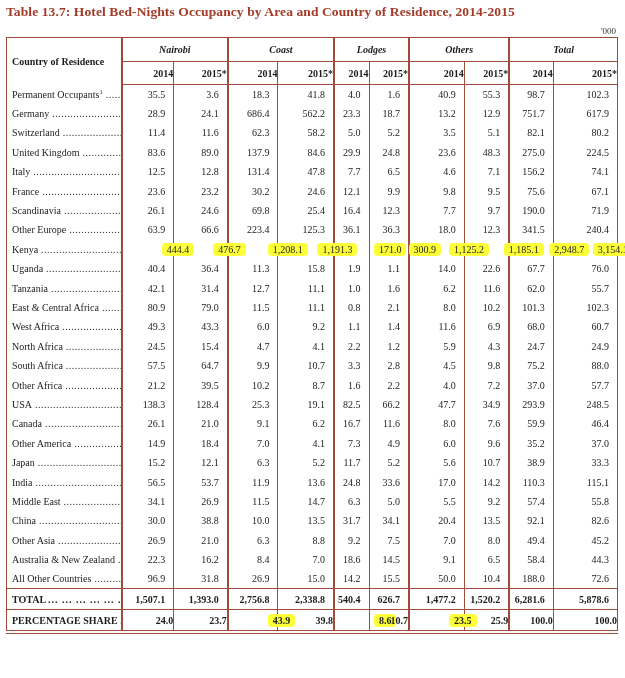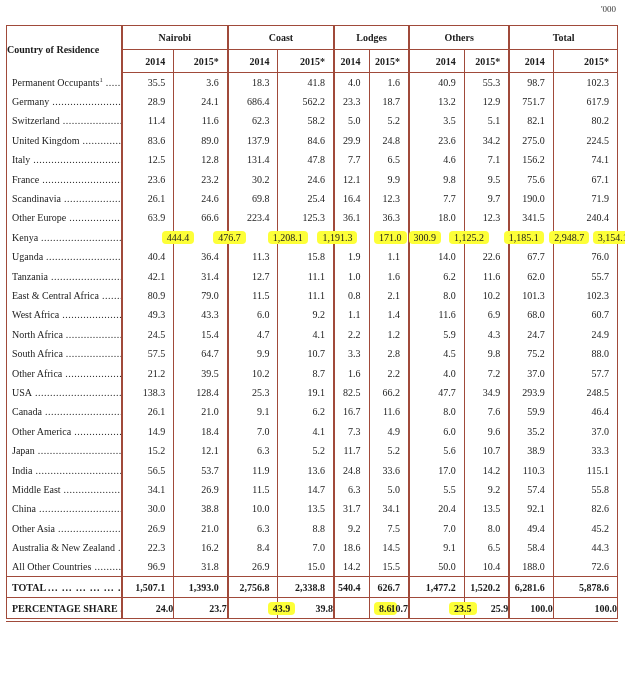--- a/index.html
+++ b/index.html
@@ -15,39 +15,39 @@
     font-family:"Liberation Serif","DejaVu Serif",serif;
     overflow:hidden;
   }
   .page{padding:4px 0 0 6px;width:619px;}
   .title{
     font-size:13.5px;font-weight:bold;color:var(--title);
     margin:0 0 6px 0;letter-spacing:.1px;
   }
   .unit-note{
     width:612px;text-align:right;font-size:9px;color:#3a3a3a;
-    margin-bottom:11px;padding-right:2px;
+    margin-bottom:1px;padding-right:2px;
   }
   table{
     border-collapse:collapse;table-layout:fixed;width:612px;
     border:1.5px solid var(--bc);
   }
   th,td{padding:0;color:var(--ink);}
   thead th{font-size:10px;font-weight:bold;}
   th.corner{
-    text-align:left;font-size:10px;
+    text-align:left;padding-left:5px;font-size:10px;
     border-right:2px solid var(--bc);
   }
   th.grp{
     border-left:2px solid var(--bc);
     border-bottom:1px solid var(--bc);
-    height:24px;text-align:center;
+    height:24px;text-align:center;font-style:italic;
   }
   tr.yr-row th{
-    height:23px;text-align:right;padding-right:8px;
+    height:23px;text-align:right;
     border-bottom:1px solid var(--bc);
     border-left:1px solid var(--bc);
   }
   tr.yr-row th.gs{border-left-width:2px;}
   tbody td{height:19.4px;font-size:10px;vertical-align:middle;}
   td.country{
     padding-left:5px;white-space:nowrap;overflow:hidden;
     border-right:2px solid var(--bc);
   }
   .dots::after{content:" ..........................................................";letter-spacing:.5px;color:#2a2a2a;}
@@ -74,20 +74,21 @@
   .bottom-rule{width:612px;height:1px;background:var(--bc);margin-top:2px;}
   .footnotes{margin-top:8px;font-size:10px;color:#222;}
   .footnote{margin-bottom:6px;}
   .fn-marker{font-size:7px;vertical-align:super;margin-right:3px;}
 </style>
 </head>
 <body>
 
 <div class="page">
 
+  <h1 class="title">Table 13.7: Hotel Bed-Nights Occupancy by Area and Country of Residence, 2014-2015</h1>
 
   <div class="unit-note">'000</div>
 
   <table>
     <colgroup>
       <col style="width:115px">
         <col style="width:52px">
         <col style="width:54px">
       <col style="width:50px">
         <col style="width:56px">
@@ -162,21 +163,21 @@
         </tr>
         <tr>
           <td class="country"><span>United Kingdom</span><span class="dots"></span></td>
           <td class="num c0 gs">83.6</td>
           <td class="num c1">89.0</td>
           <td class="num c2 gs">137.9</td>
           <td class="num c3">84.6</td>
           <td class="num c4 gs">29.9</td>
           <td class="num c5">24.8</td>
           <td class="num c6 gs">23.6</td>
-          <td class="num c7">34.2</td>
+          <td class="num c7">48.3</td>
           <td class="num c8 gs">275.0</td>
           <td class="num c9">224.5</td>
         </tr>
         <tr>
           <td class="country"><span>Italy</span><span class="dots"></span></td>
           <td class="num c0 gs">12.5</td>
           <td class="num c1">12.8</td>
           <td class="num c2 gs">131.4</td>
           <td class="num c3">47.8</td>
           <td class="num c4 gs">7.7</td>

